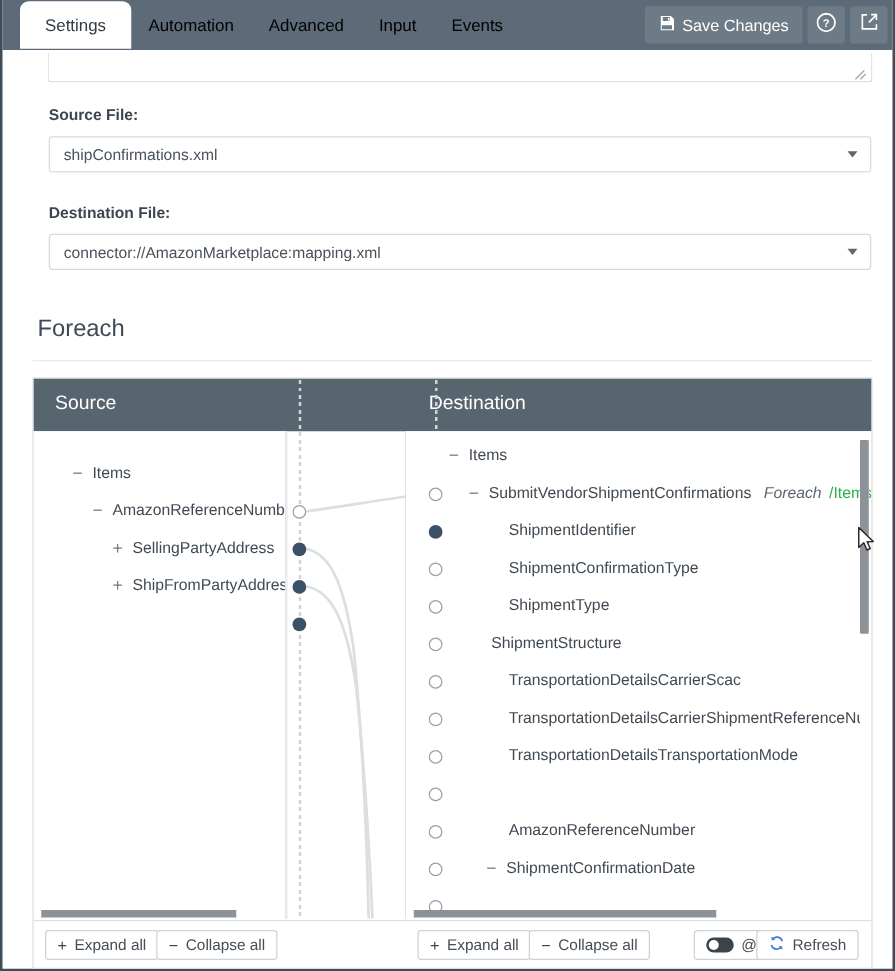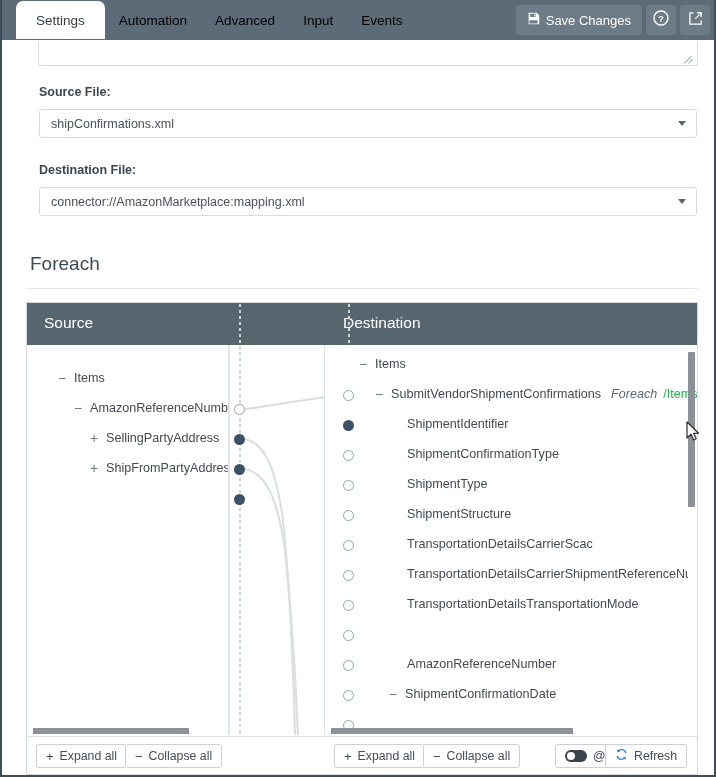--- a/index.html
+++ b/index.html
@@ -366,21 +366,21 @@
         </div>
         <div class="row" style="top:64px;left:77px">
           <span class="rlabel">ShipmentIdentifier</span>
         </div>
         <div class="row" style="top:94px;left:77px">
           <span class="rlabel">ShipmentConfirmationType</span>
         </div>
         <div class="row" style="top:124px;left:77px">
           <span class="rlabel">ShipmentType</span>
         </div>
-        <div class="row" style="top:154px;left:77px">
+        <div class="row" style="top:154px;left:63px">
           <span class="rlabel">ShipmentStructure</span>
         </div>
         <div class="row" style="top:184px;left:77px">
           <span class="rlabel">TransportationDetailsCarrierScac</span>
         </div>
         <div class="row" style="top:214px;left:77px">
           <span class="rlabel">TransportationDetailsCarrierShipmentReferenceNu</span>
         </div>
         <div class="row" style="top:244px;left:77px">
           <span class="rlabel">TransportationDetailsTransportationMode</span>

